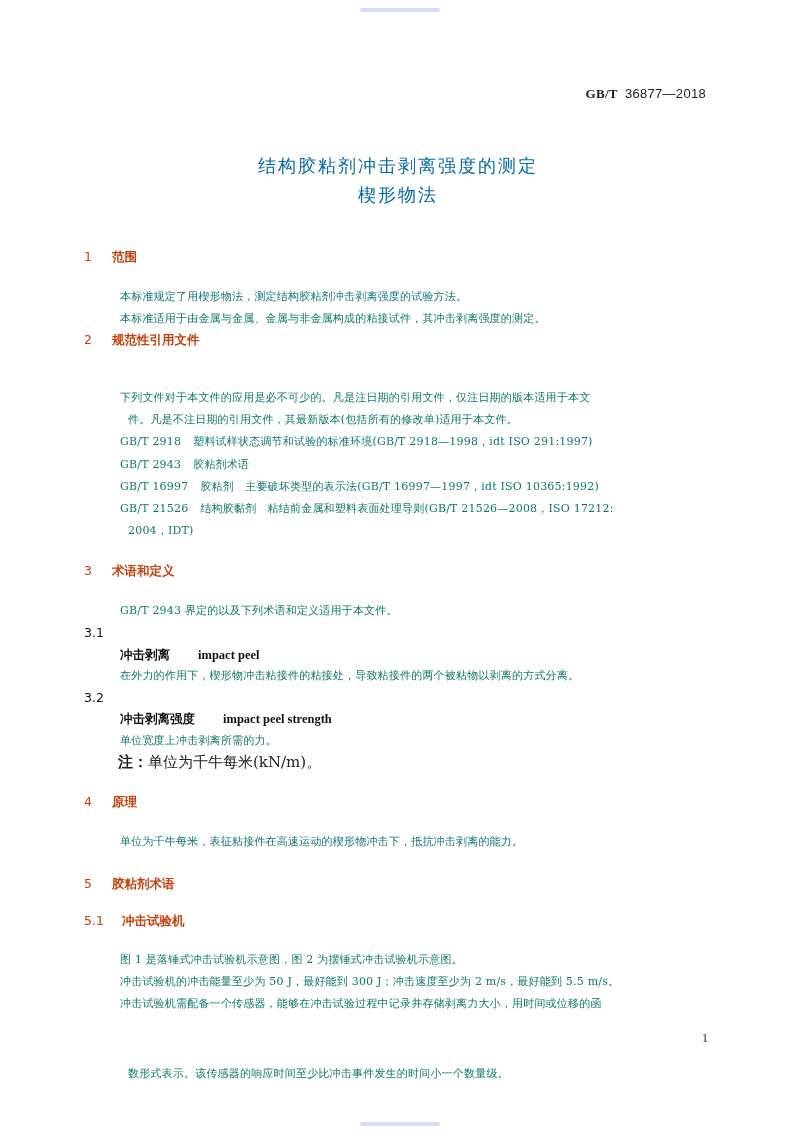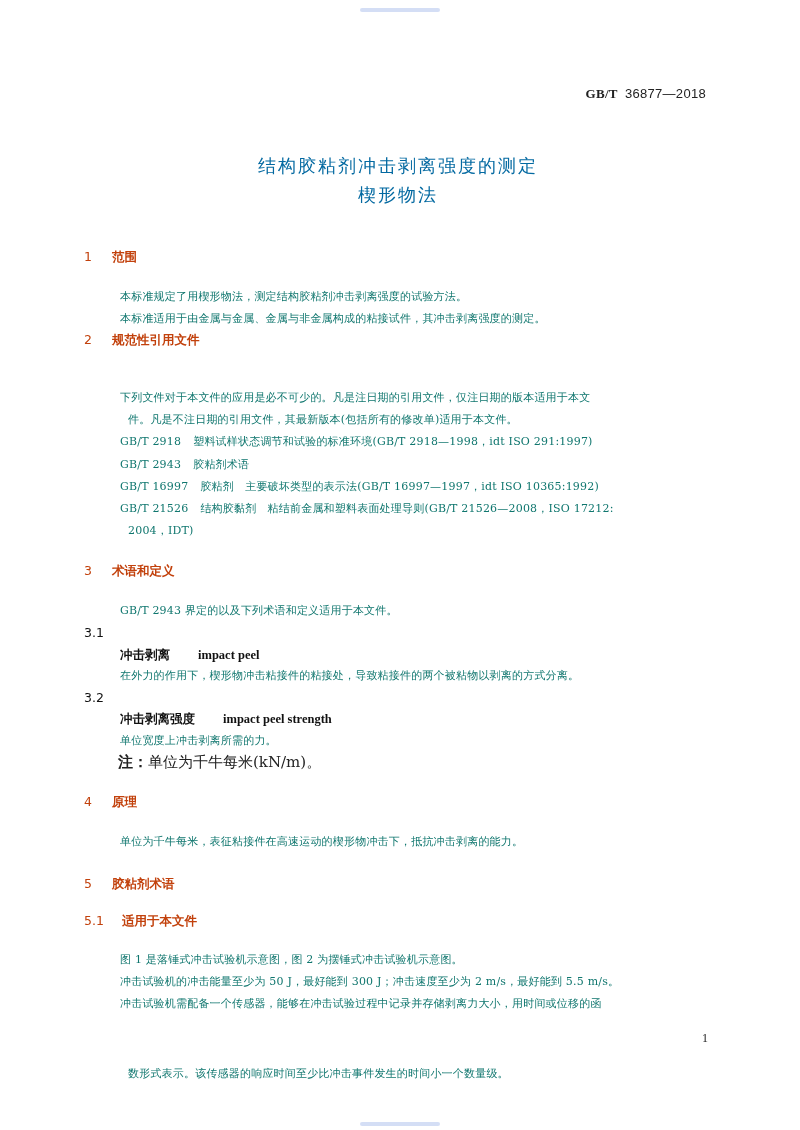--- a/index.html
+++ b/index.html
@@ -92,21 +92,21 @@
 <div class="abs h" style="top:794px">
   <span class="n">4</span><span>原理</span>
 </div>
 <div class="abs p ind" style="top:832px">单位为千牛每米，表征粘接件在高速运动的楔形物冲击下，抵抗冲击剥离的能力。</div>
 
 <div class="abs h" style="top:876px">
   <span class="n">5</span><span>胶粘剂术语</span>
 </div>
 
 <div class="abs h h51" style="top:913px">
-  <span class="n">5.1</span><span>适用于本文件</span>
+  <span class="n">5.1</span><span>冲击试验机</span>
 </div>
 <div class="abs p ind" style="top:950px">图 1 是落锤式冲击试验机示意图，图 2 为摆锤式冲击试验机示意图。</div>
 <div class="abs p ind" style="top:972px">冲击试验机的冲击能量至少为 50 J，最好能到 300 J；冲击速度至少为 2 m/s，最好能到 5.5 m/s。</div>
 <div class="abs p ind" style="top:994px">冲击试验机需配备一个传感器，能够在冲击试验过程中记录并存储剥离力大小，用时间或位移的函</div>
 <div class="abs p full" style="top:1064px">数形式表示。该传感器的响应时间至少比冲击事件发生的时间小一个数量级。</div>
 
 <div class="abs pageno">1</div>
 
 <div class="wm bottom">
     <div class="wm-bar"></div>

